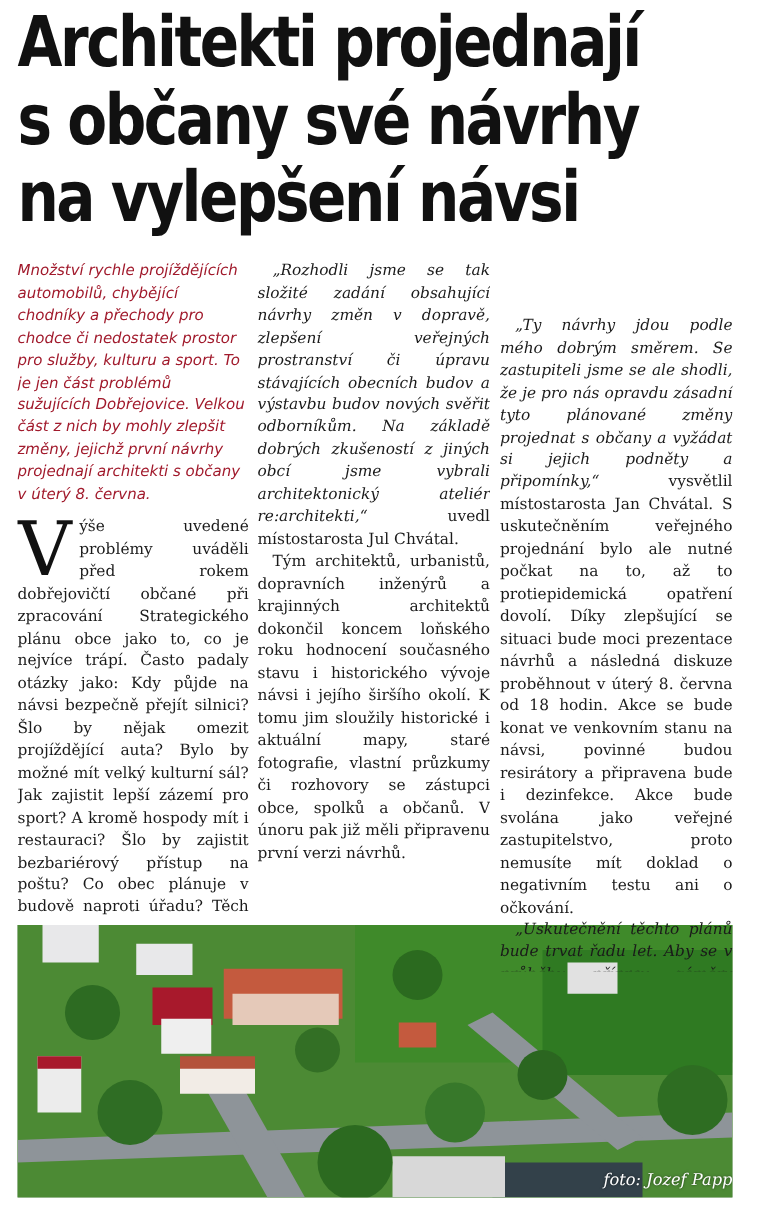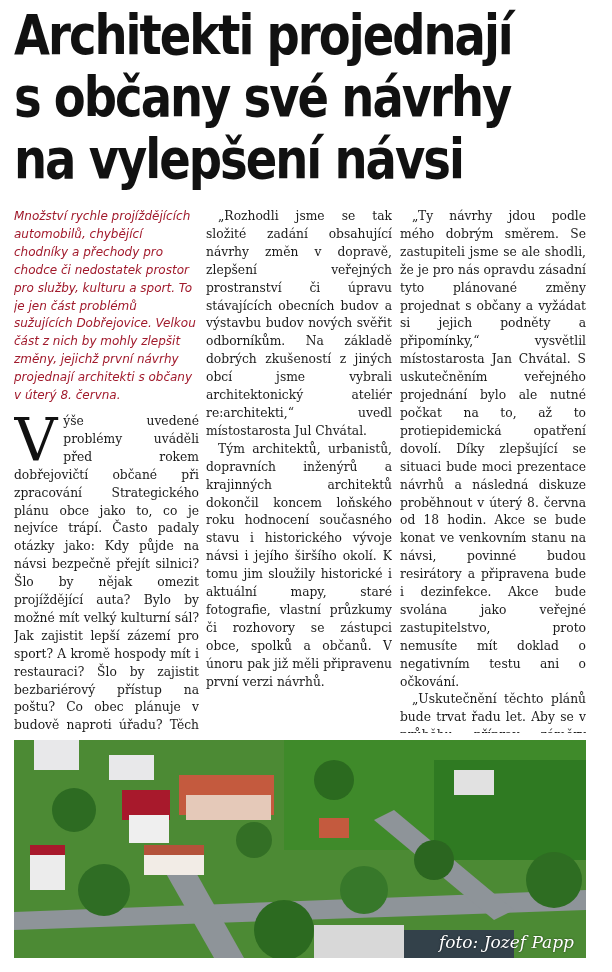--- a/index.html
+++ b/index.html
@@ -48,31 +48,31 @@
     .dropcap-para { margin-top: 0; }
     .dropcap {
       float: left;
       font-family: "DejaVu Serif", serif;
       font-size: 60px;
       line-height: 50px;
       margin: 2px 6px 0 0;
       color: #111;
     }
 
-    .quote { }
+    .quote { font-style: italic; }
 
     .photo {
       position: absolute; left: 14px; top: 740px; width: 572px; height: 218px;
       overflow: hidden; background: #3f7a2e;
     }
     .photo svg { display: block; }
     .photo-credit {
-      position: absolute; right: 12px; bottom: 6px;
+      position: absolute; right: 0; bottom: 6px;
       font-family: "DejaVu Serif", serif; font-style: italic;
-      font-size: 17px; color: #ffffff;
+      font-size: 13px; color: #ffffff;
       text-shadow: 0 0 2px rgba(0,0,0,0.6);
     }
   </style>
 </head>
 <body>
 
 <h1 class="headline" style="margin:0;">
   <span class="line">Architekti projednají</span>
   <span class="line">s občany své návrhy</span>
   <span class="line">na vylepšení návsi</span>
@@ -116,16 +116,16 @@
     <circle cx="320" cy="40" r="20" fill="#2b6a1f"></circle>
   </svg>
   <span class="photo-credit">foto: Jozef Papp</span>
 </div>
 
 <div class="col col2" id="col2" style="height: 525px; overflow: hidden;">
     <p class="indent"><span class="quote">„Rozhodli jsme se tak složité zadání obsahující návrhy změn v dopravě, zlepšení veřejných prostranství či úpravu stávajících obecních budov a výstavbu budov nových svěřit odborníkům. Na základě dobrých zkušeností z jiných obcí jsme vybrali architektonický ateliér re:architekti,“</span><span> uvedl místostarosta Jul Chvátal.</span></p>
     <p class="indent"><span>Tým architektů, urbanistů, dopravních inženýrů a krajinných architektů dokončil koncem loňského roku hodnocení současného stavu i historického vývoje návsi i jejího širšího okolí. K tomu jim sloužily historické i aktuální mapy, staré fotografie, vlastní průzkumy či rozhovory se zástupci obce, spolků a občanů. V únoru pak již měli připravenu první verzi návrhů.</span></p>
   </div>
 
-<div class="col col3" id="col3" style="height: 525px; overflow: hidden;">
+<div class="col col3" id="col3" style="height: 525px; overflow: hidden; margin-top: 44px;">
     <p class="indent"><span class="quote"> „Ty návrhy jdou podle mého dobrým směrem. Se zastupiteli jsme se ale shodli, že je pro nás opravdu zásadní tyto plánované změny projednat s občany a vyžádat si jejich podněty a připomínky,“</span><span> vysvětlil místostarosta Jan Chvátal. S uskutečněním veřejného projednání bylo ale nutné počkat na to, až to protiepidemická opatření dovolí. Díky zlepšující se situaci bude moci prezentace návrhů a následná diskuze proběhnout v úterý 8. června od 18 hodin. Akce se bude konat ve venkovním stanu na návsi, povinné budou resirátory a připravena bude i dezinfekce. Akce bude svolána jako veřejné zastupitelstvo, proto nemusíte mít doklad o negativním testu ani o očkování.</span></p>
     <p class="indent"><span class="quote">„Uskutečnění těchto plánů bude trvat řadu let. Aby se v průběhu příprav záměry zásadně neměnily, potřebujeme je společně vylepšit tak, aby na nich panovala všeobecná shoda. Proto je vaše účast na veřejném projednání potřebná a velmi vítaná,“</span></p>
   </div>
 
 </body></html>

